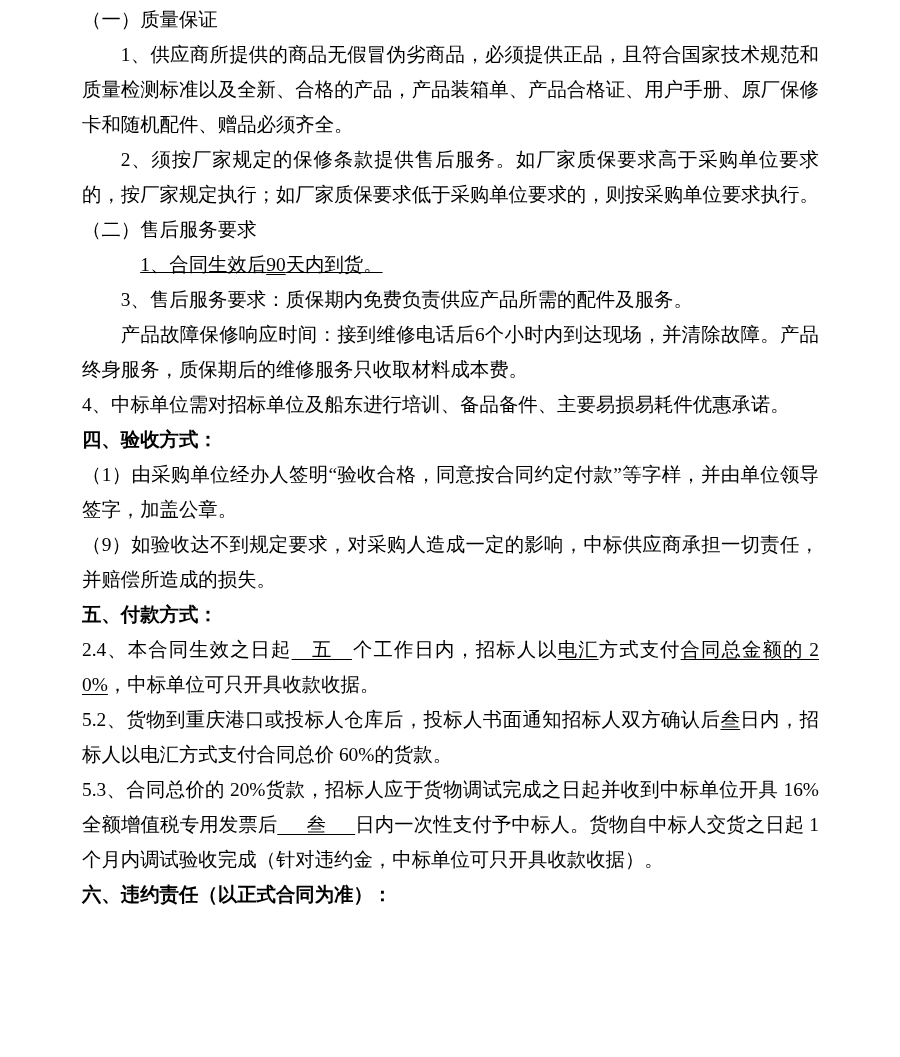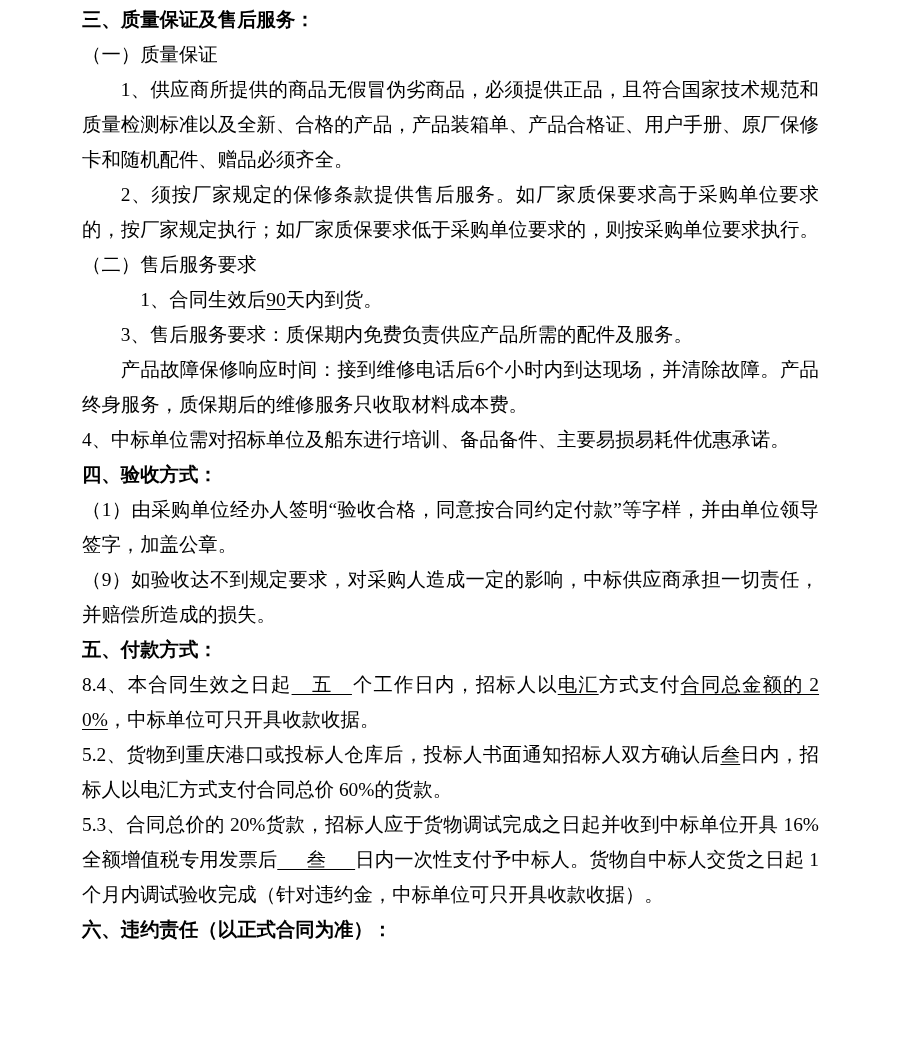--- a/index.html
+++ b/index.html
@@ -34,31 +34,30 @@
   .underline {
     text-decoration: underline;
     text-underline-offset: 3px;
   }
 </style>
 </head>
 <body>
 
 <div class="page">
   <div class="content">
-      <p class="para"><span class="bold">三、质量保证及售后服务：</span></p>
       <p class="para"><span>（一）质量保证</span></p>
       <p class="para" style="text-indent: 2em;"><span>1、供应商所提供的商品无假冒伪劣商品，必须提供正品，且符合国家技术规范和质量检测标准以及全新、合格的产品，产品装箱单、产品合格证、用户手册、原厂保修卡和随机配件、赠品必须齐全。</span></p>
       <p class="para" style="text-indent: 2em;"><span>2、须按厂家规定的保修条款提供售后服务。如厂家质保要求高于采购单位要求的，按厂家规定执行；如厂家质保要求低于采购单位要求的，则按采购单位要求执行。</span></p>
       <p class="para"><span>（二）售后服务要求</span></p>
-      <p class="para" style="text-indent: 3em;"><span>1、合同生效后</span><span class="underline">90</span><span>天内到货。</span></p>
+      <p class="para" style="text-indent: 3em; text-decoration: underline;"><span>1、合同生效后</span><span class="underline">90</span><span>天内到货。</span></p>
       <p class="para" style="text-indent: 2em;"><span>3、售后服务要求：质保期内免费负责供应产品所需的配件及服务。</span></p>
       <p class="para" style="text-indent: 2em;"><span>产品故障保修响应时间：接到维修电话后6个小时内到达现场，并清除故障。产品终身服务，质保期后的维修服务只收取材料成本费。</span></p>
       <p class="para"><span>4、中标单位需对招标单位及船东进行培训、备品备件、主要易损易耗件优惠承诺。</span></p>
       <p class="para"><span class="bold">四、验收方式：</span></p>
       <p class="para"><span>（1）由采购单位经办人签明“验收合格，同意按合同约定付款”等字样，并由单位领导签字，加盖公章。</span></p>
       <p class="para"><span>（9）如验收达不到规定要求，对采购人造成一定的影响，中标供应商承担一切责任，并赔偿所造成的损失。</span></p>
       <p class="para"><span class="bold">五、付款方式：</span></p>
-      <p class="para"><span>8.4、本合同生效之日起</span><span class="underline"> 五 </span><span>个工作日内，招标人以</span><span class="underline">电汇</span><span>方式支付</span><span class="underline">合同总金额的 20%</span><span>，中标单位可只开具收款收据。</span></p>
+      <p class="para"><span>2.4、本合同生效之日起</span><span class="underline"> 五 </span><span>个工作日内，招标人以</span><span class="underline">电汇</span><span>方式支付</span><span class="underline">合同总金额的 20%</span><span>，中标单位可只开具收款收据。</span></p>
       <p class="para"><span>5.2、货物到重庆港口或投标人仓库后，投标人书面通知招标人双方确认后</span><span class="underline">叁</span><span>日内，招标人以电汇方式支付合同总价 60%的货款。</span></p>
       <p class="para"><span>5.3、合同总价的 20%货款，招标人应于货物调试完成之日起并收到中标单位开具 16%全额增值税专用发票后</span><span class="underline">  叁  </span><span>日内一次性支付予中标人。货物自中标人交货之日起 1 个月内调试验收完成（针对违约金，中标单位可只开具收款收据）。</span></p>
       <p class="para"><span class="bold">六、违约责任（以正式合同为准）：</span></p>
     </div>
 </div>
 
 </body></html>

